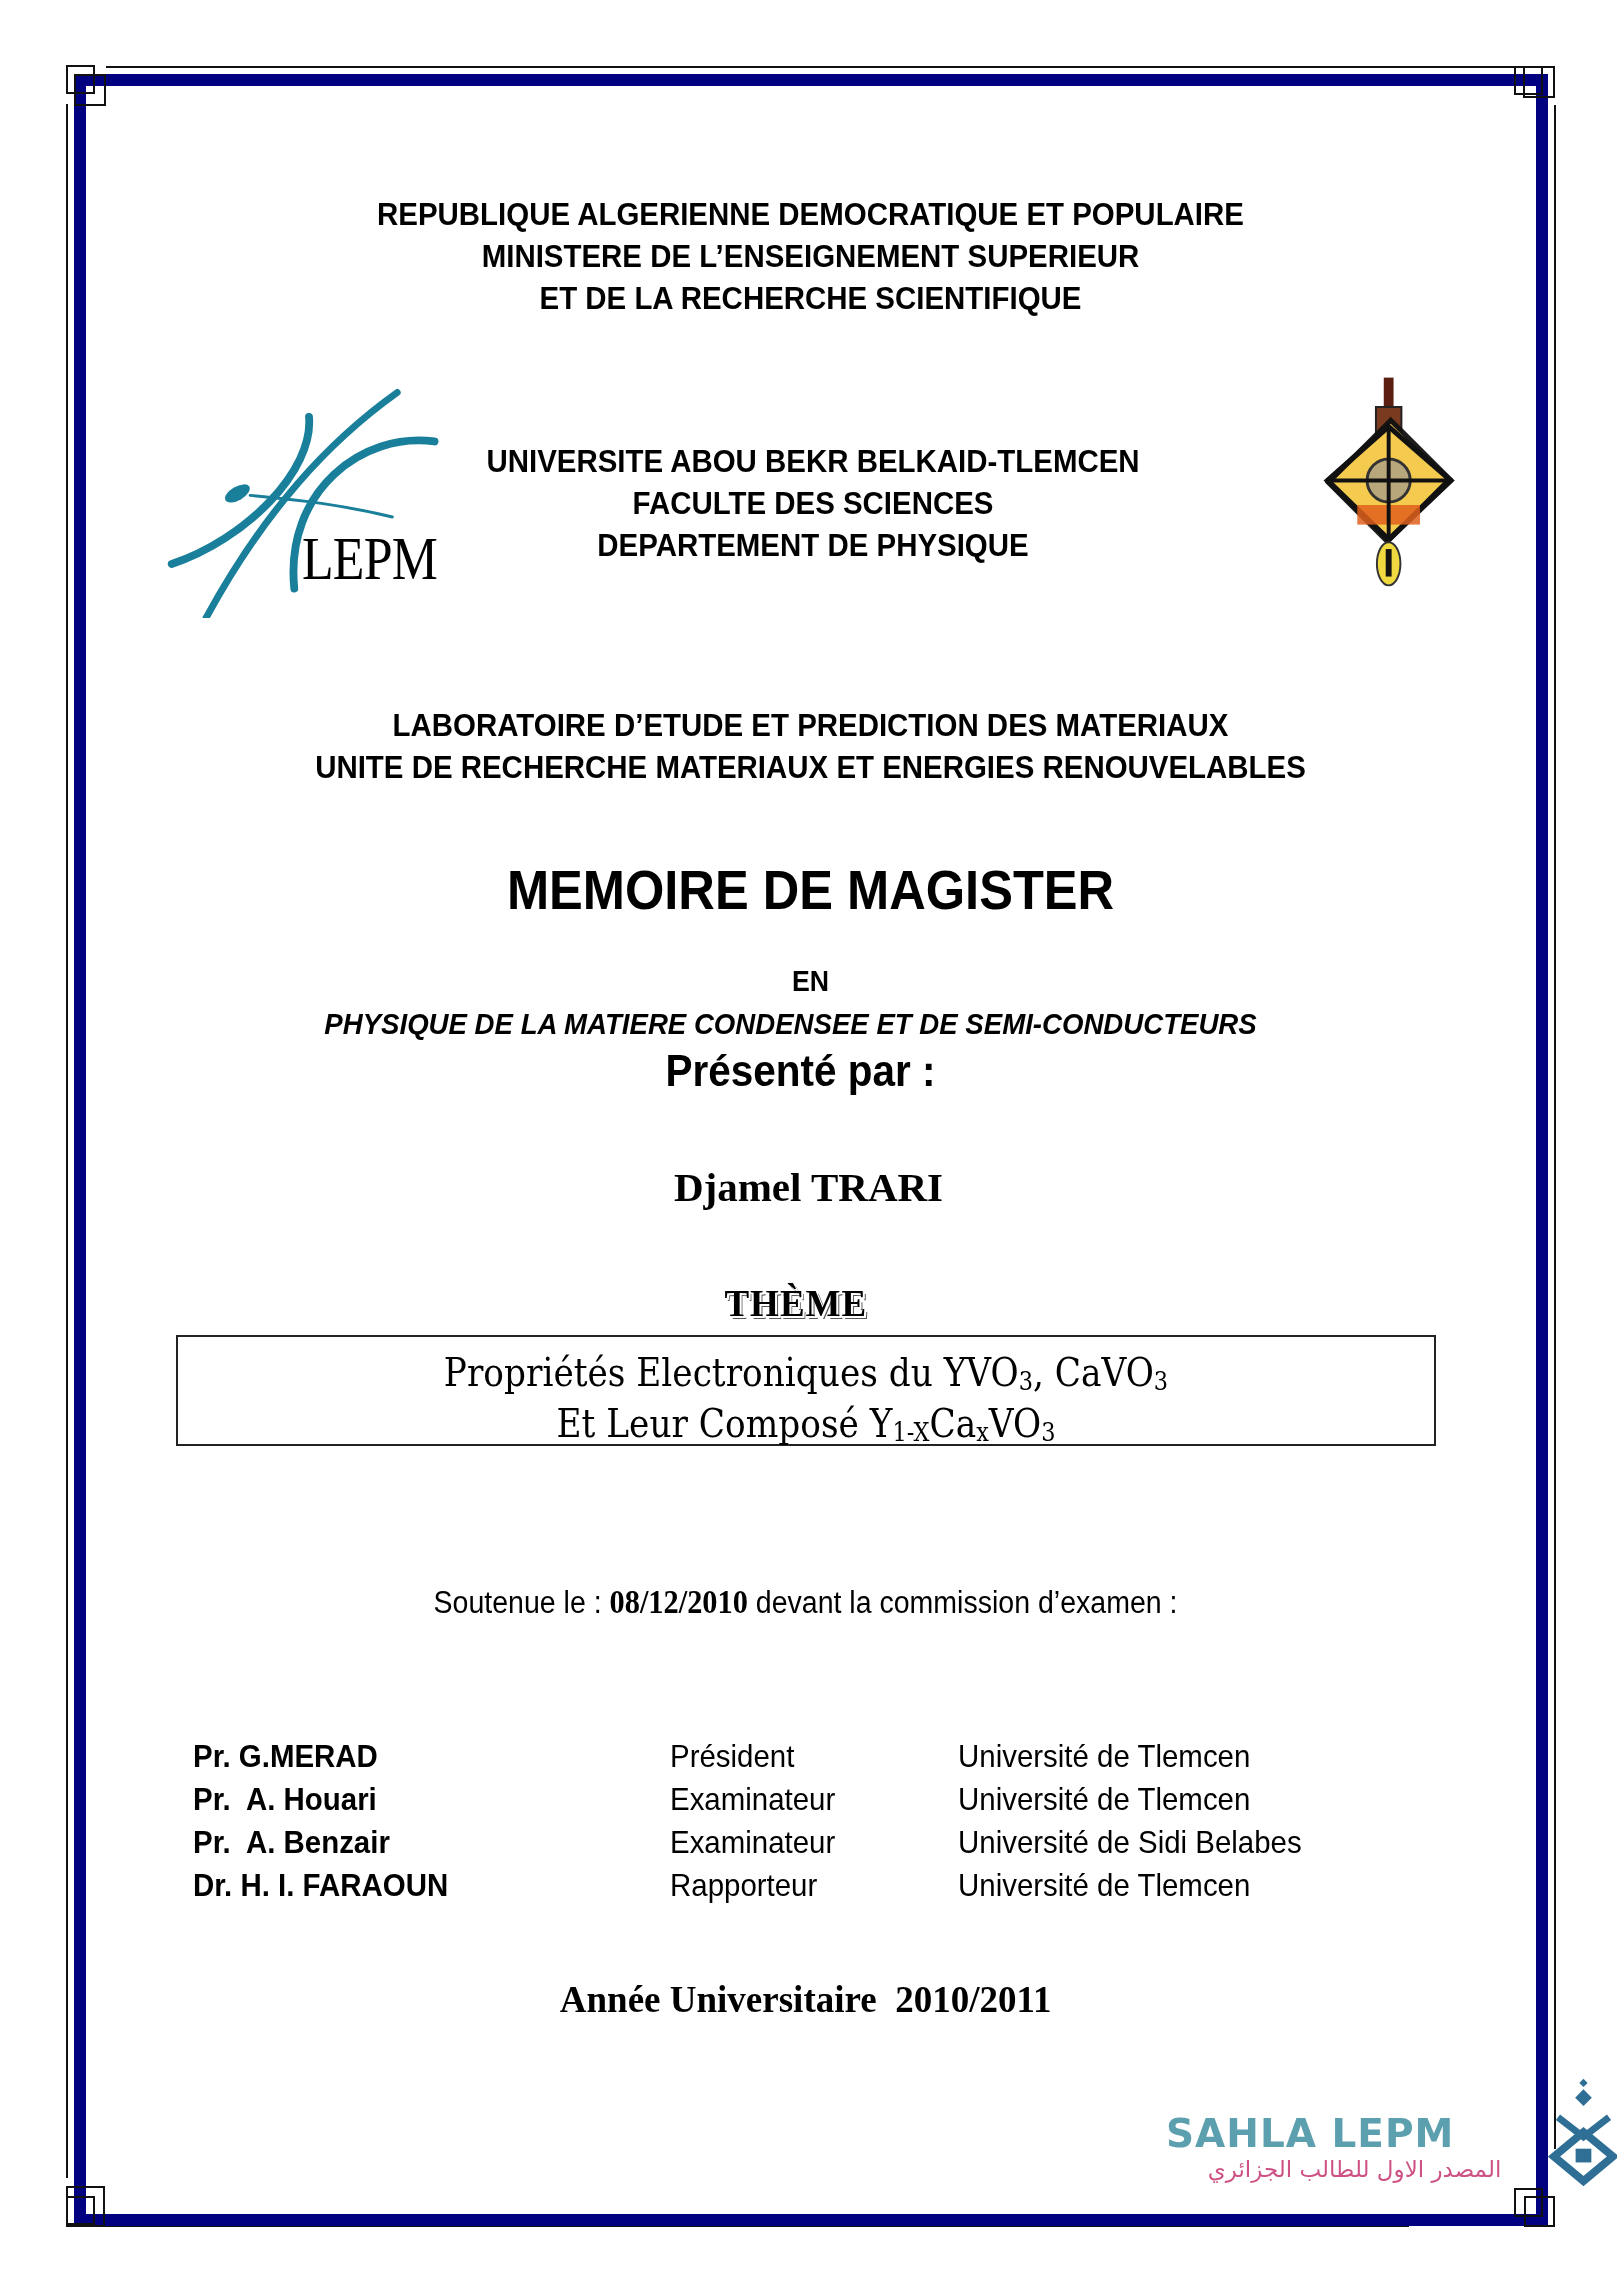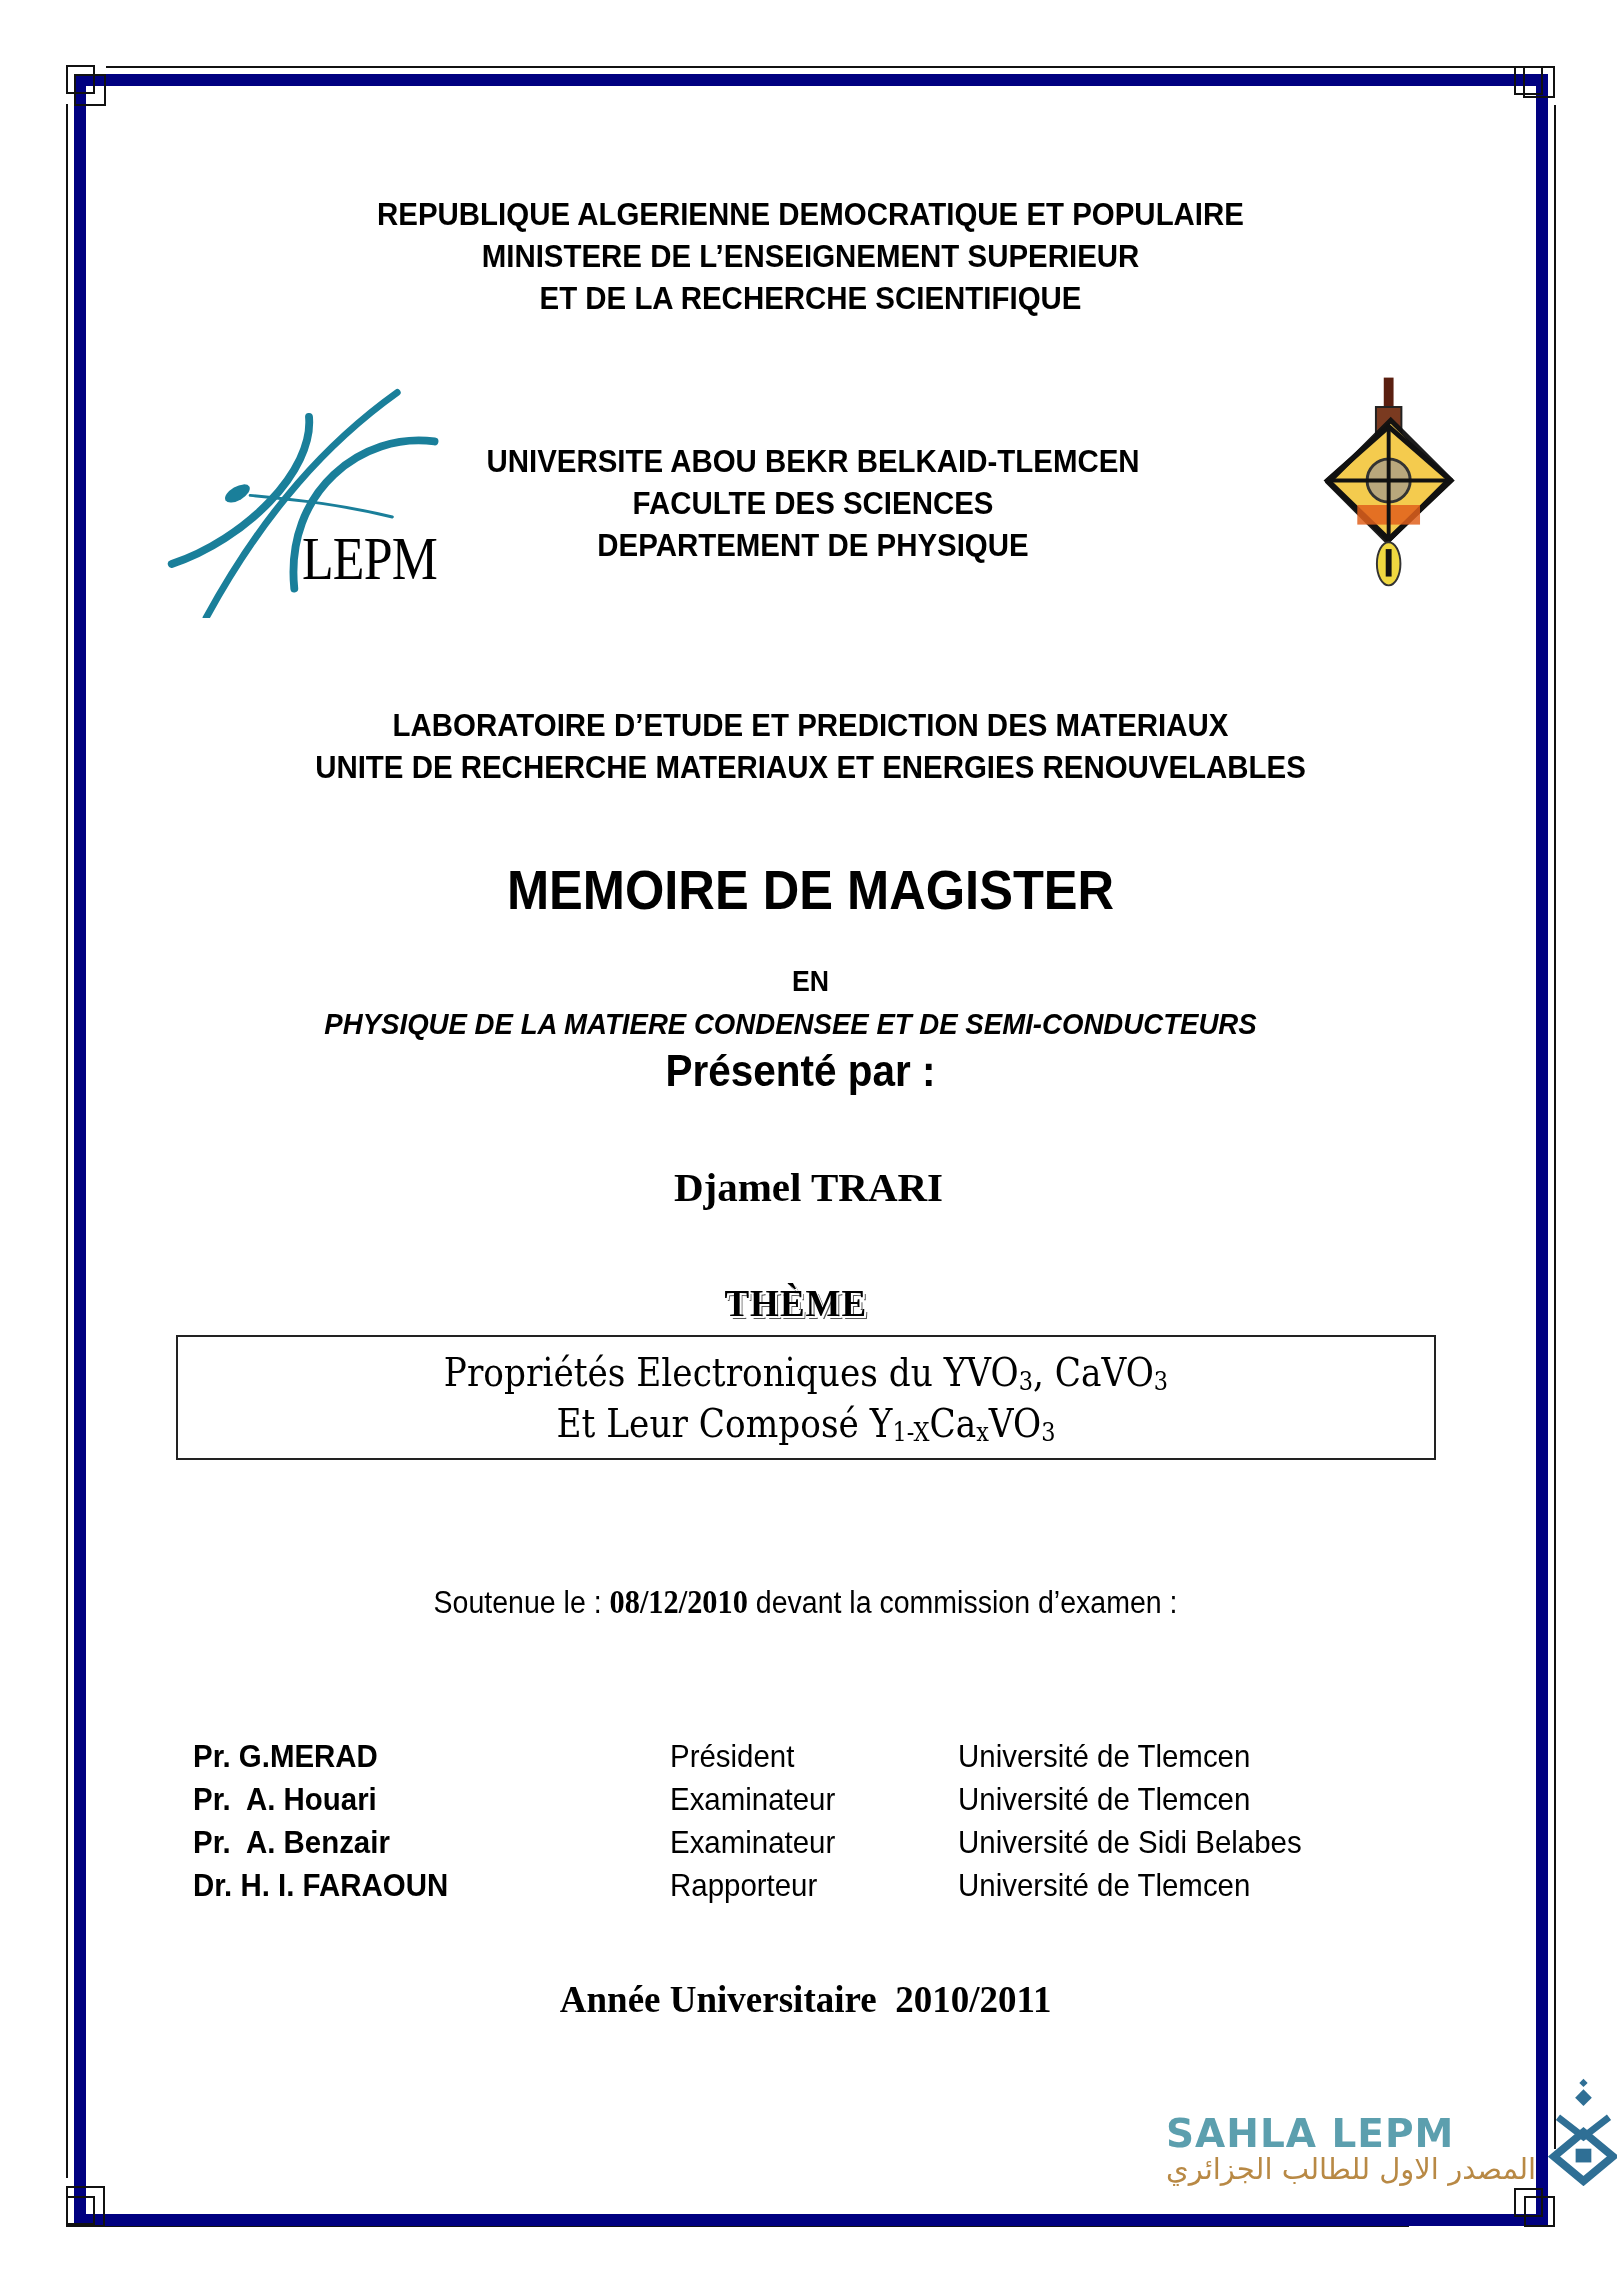--- a/index.html
+++ b/index.html
@@ -14,21 +14,21 @@
   .center { position: absolute; left: 0; width: 1621px; text-align: center; }
   .hdr { font-weight: bold; font-size: 32px; line-height: 37px; transform: scaleX(0.92); }
   .univ { font-weight: bold; font-size: 32px; line-height: 37px; position: absolute; left: 372px; width: 882px; text-align: center; transform: scaleX(0.92); }
   .lab { font-weight: bold; font-size: 32px; line-height: 39px; transform: scaleX(0.92); }
   .memoire { font-weight: bold; font-size: 55px; line-height: 63px; transform: scaleX(0.92); }
   .en { font-weight: bold; font-size: 29px; line-height: 35px; transform: scaleX(0.92); }
   .physique { font-weight: bold; font-style: italic; font-size: 30px; line-height: 37px; transform: scaleX(0.92); }
   .presente { font-weight: bold; font-size: 44px; line-height: 51px; transform: scaleX(0.92); }
   .author { font-family: "Liberation Serif", serif; font-weight: bold; font-size: 41px; line-height: 47px; }
   .theme-label { font-family: "Liberation Serif", serif; font-weight: bold; font-size: 37px; line-height: 43px; letter-spacing: 1px; color: #000; text-shadow: 2px 2px 0 #fff, 2.9px 2.9px 0 #555; }
-  .theme-box { position: absolute; left: 176px; top: 1335px; width: 1260px; height: 125px; border: 2px solid #222; box-sizing: border-box; text-align: center; font-family: "DejaVu Serif", serif; font-size: 39px; line-height: 51px; padding-top: 9.8px; transform-origin: center; }
+  .theme-box { position: absolute; left: 176px; top: 1335px; width: 1260px; height: 111px; border: 2px solid #222; box-sizing: border-box; text-align: center; font-family: "DejaVu Serif", serif; font-size: 39px; line-height: 51px; padding-top: 9.8px; transform-origin: center; }
   .theme-box .line { display: block; transform: scaleX(0.88); }
   .theme-box sub { font-size: 25.5px; vertical-align: -3.9px; line-height: 0; }
   .soutenue { font-size: 31px; line-height: 37px; transform: scaleX(0.92); }
   .soutenue .date { font-family: "Liberation Serif", serif; font-weight: bold; font-size: 33px; }
 
   .jury { position: absolute; left: 193px; top: 1735px; }
   .jury-row { position: relative; height: 43px; font-size: 32px; line-height: 43px; }
   .jury-row .name { position: absolute; left: 0; font-weight: bold; white-space: pre; transform: scaleX(0.92); transform-origin: left; }
   .jury-row .role { position: absolute; left: 477px; white-space: nowrap; transform: scaleX(0.92); transform-origin: left; }
   .jury-row .inst { position: absolute; left: 765px; white-space: nowrap; transform: scaleX(0.92); transform-origin: left; }
@@ -36,21 +36,21 @@
   .annee { font-family: "Liberation Serif", serif; font-weight: bold; font-size: 37px; line-height: 43px; white-space: pre; }
 
   
   .logo-lepm { position: absolute; left: 157px; top: 363px; width: 304px; height: 255px; text-align: center; }
   .logo-lepm .lepm-text { position: absolute; left: 145px; top: 165px; font-family: "Liberation Serif", serif; font-size: 61px; line-height: 61px; letter-spacing: -1px; transform: scaleX(0.85); transform-origin: left; }
   .logo-univ { position: absolute; left: 1274px; top: 358px; width: 196px; height: 245px; }
 
   
   .watermark { position: absolute; left: 1166px; top: 2112px; width: 431px; height: 108px; }
   .watermark .wm-title { position: absolute; left: 0; top: 0; font-family: "DejaVu Sans", sans-serif; font-weight: bold; font-size: 39px; line-height: 43px; color: #4f97a8; opacity: 0.92; letter-spacing: 1px; white-space: nowrap; }
-  .watermark .wm-sub { position: absolute; left: 0; top: 43px; width: 377px; font-family: "DejaVu Sans", sans-serif; font-size: 29px; line-height: 29px; color: #a16207; opacity: 0.75; direction: rtl; text-align: left; white-space: nowrap; }
+  .watermark .wm-sub { position: absolute; left: 0; top: 43px; width: 377px; font-family: "DejaVu Sans", sans-serif; font-size: 23px; line-height: 29px; color: #be185d; opacity: 0.75; direction: rtl; text-align: center; white-space: nowrap; }
   .watermark .wm-emblem { position: absolute; left: 382px; top: -34px; width: 69px; height: 108px; }
 </style>
 </head>
 <body>
 
 <div>
   <div class="frame-outer" style="left:66px; top:74px; width:1489px; height:2140px; border-left:none; border-top:none; border-right:none; border-bottom:none;"></div>
 
   <div style="position:absolute; left:106px; top:66px; width:1449px; height:2px; background:#111;"></div>
   <div style="position:absolute; left:66px; top:104px; width:2px; height:2074px; background:#111;"></div>

